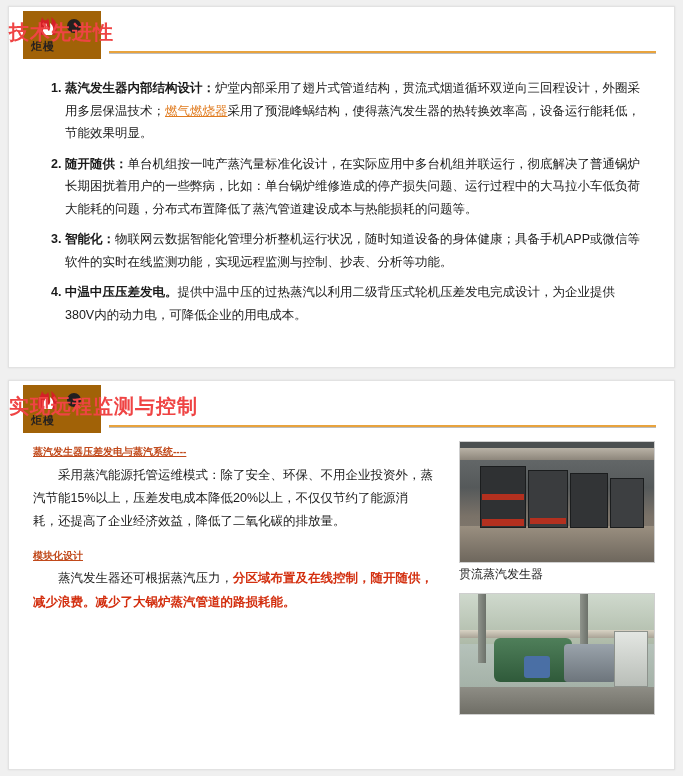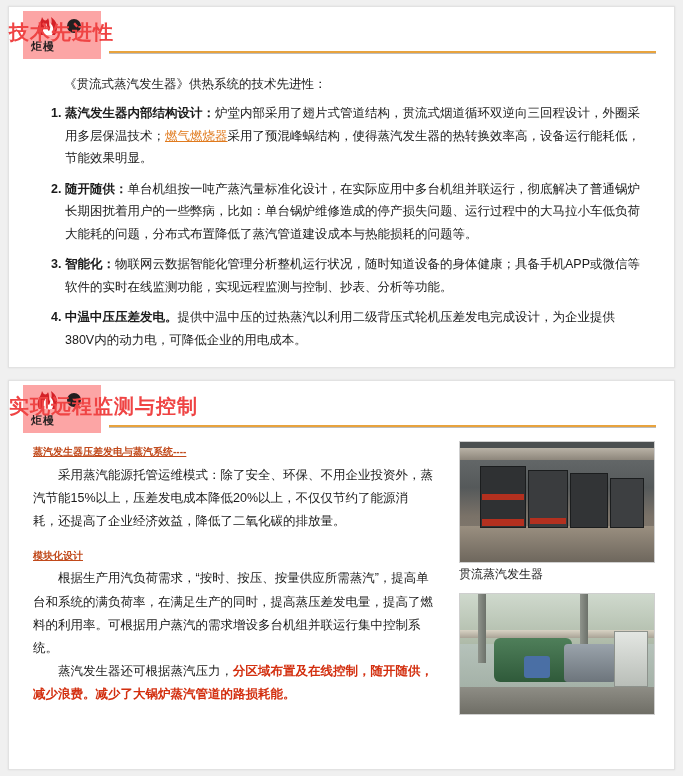--- a/index.html
+++ b/index.html
@@ -33,21 +33,21 @@
   .slide-header {
     position: relative;
     height: 52px;
   }
   .logo-box {
     position: absolute;
     left: 14px;
     top: 4px;
     width: 78px;
     height: 48px;
-    background: #fca5a5;
+    background: #a16207;
   }
   .logo-flame {
     position: absolute;
     left: 12px;
     top: 2px;
     width: 30px;
     height: 24px;
   }
   .logo-dot {
     position: absolute;
@@ -265,21 +265,20 @@
         </svg>
         <div class="logo-dot"></div>
         <div class="logo-text">炬槾</div>
       </div>
       <div class="header-title">技术先进性</div>
       <div class="header-rule"></div>
       <div class="header-rule-dark"></div>
     </div>
 
     <div class="body-one">
-      <div class="intro-line">《贯流式蒸汽发生器》供热系统的技术先进性：</div>
       <ol class="feature-list">
         <li>
           <span class="li-title">蒸汽发生器内部结构设计：</span><span>炉堂内部采用了翅片式管道结构，贯流式烟道循环双逆向三回程设计，外圈采用多层保温技术；</span><span class="link-orange">燃气燃烧器</span><span>采用了预混峰蜗结构，使得蒸汽发生器的热转换效率高，设备运行能耗低，节能效果明显。</span>
         </li>
         <li>
           <span class="li-title">随开随供：</span><span>单台机组按一吨产蒸汽量标准化设计，在实际应用中多台机组并联运行，彻底解决了普通锅炉长期困扰着用户的一些弊病，比如：单台锅炉维修造成的停产损失问题、运行过程中的大马拉小车低负荷大能耗的问题，分布式布置降低了蒸汽管道建设成本与热能损耗的问题等。</span>
         </li>
         <li>
           <span class="li-title">智能化：</span><span>物联网云数据智能化管理分析整机运行状况，随时知道设备的身体健康；具备手机APP或微信等软件的实时在线监测功能，实现远程监测与控制、抄表、分析等功能。</span>
         </li>
@@ -306,21 +305,20 @@
       <div class="header-rule-dark"></div>
     </div>
 
     <div class="body-two">
 
       <div class="col-left">
         <div class="sec-head">蒸汽发生器压差发电与蒸汽系统----</div>
         <p class="para">采用蒸汽能源托管运维模式：除了安全、环保、不用企业投资外，蒸汽节能15%以上，压差发电成本降低20%以上，不仅仅节约了能源消耗，还提高了企业经济效益，降低了二氧化碳的排放量。</p>
 
         <div class="sec-head small">模块化设计</div>
-        <p class="para">根据生产用汽负荷需求，“按时、按压、按量供应所需蒸汽”，提高单台和系统的满负荷率，在满足生产的同时，提高蒸压差发电量，提高了燃料的利用率。可根据用户蒸汽的需求增设多台机组并联运行集中控制系统。</p>
         <p class="para tight"><span>蒸汽发生器还可根据蒸汽压力，</span><span class="red-bold">分区域布置及在线控制，随开随供，减少浪费。减少了大锅炉蒸汽管道的路损耗能。</span></p>
       </div>
 
       <div class="col-right">
         <div class="photo ph1">
           <div class="ceil"></div>
           <div class="pipe"></div>
           <div class="floor"></div>
           <div class="unit u1"></div>
           <div class="unit u2"></div>

